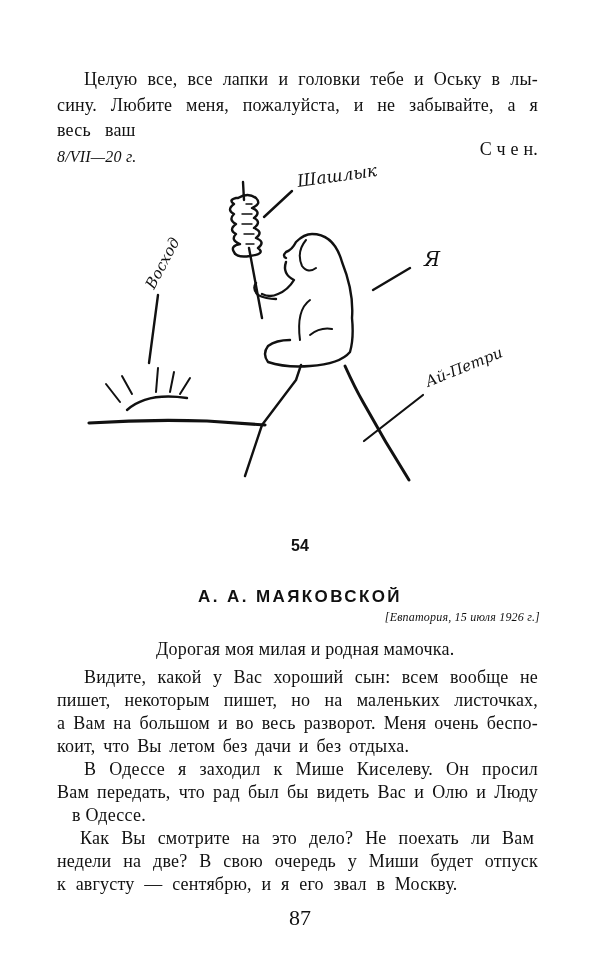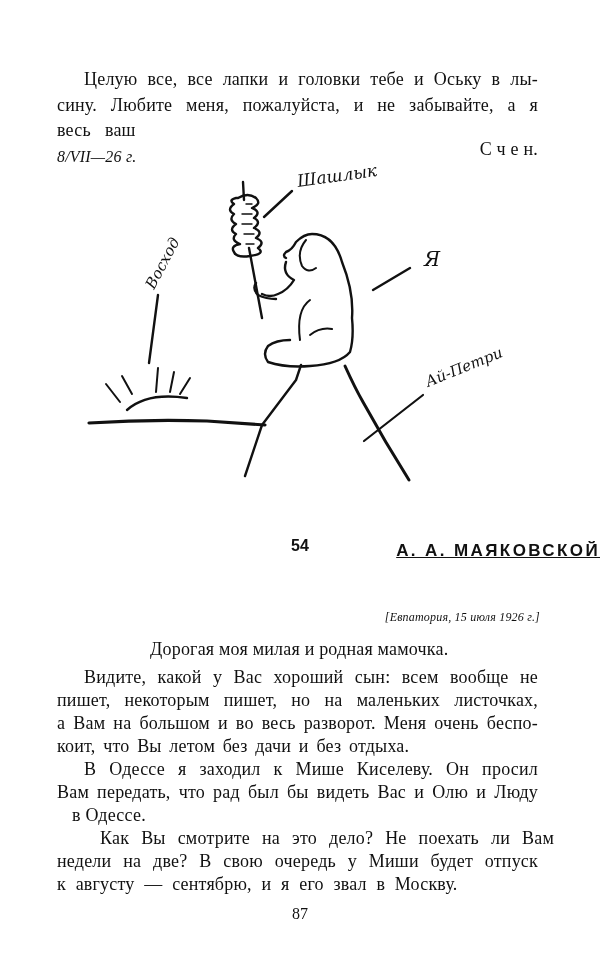--- a/index.html
+++ b/index.html
@@ -4,35 +4,35 @@
 <style>
   html, body { margin: 0; padding: 0; background: #ffffff; }
   body { width: 600px; height: 957px; position: relative; overflow: hidden; font-family: "Liberation Serif", "DejaVu Serif", serif; color: #111; }
   .page { position: absolute; left: 0; top: 0; width: 600px; height: 733px; }
   .line { position: absolute; font-size: 18px; line-height: 22px; white-space: nowrap; letter-spacing: 0.2px; }
   .justify { text-align: justify; text-align-last: justify; width: 481px; left: 57px; }
   .right { text-align: right; }
   .italic { font-style: italic; }
   .sans-bold { font-family: "Liberation Sans", "DejaVu Sans", sans-serif; font-weight: bold; }
   .heading-num { position: absolute; left: 0; width: 600px; top: 537px; text-align: center; font-size: 16px; }
-  .heading-name { position: absolute; left: 0; width: 600px; top: 541px; text-align: right; font-size: 17px; letter-spacing: 2.4px; text-decoration: underline; }
-  .footer-num { position: absolute; left: 0; width: 600px; top: 870px; text-align: center; font-size: 16px; }
+  .heading-name { position: absolute; left: 0; width: 600px; top: 587px; text-align: center; font-size: 17px; letter-spacing: 2.4px; }
+  .footer-num { position: absolute; left: 0; width: 600px; top: 870px; text-align: center; font-size: 22px; }
   svg.sketch { position: absolute; left: 0; top: 0; }
   .hw { font-family: "DejaVu Serif", serif; font-style: italic; font-size: 17px; fill: #111; }
 </style>
 </head>
 <body>
 
 <div class="page">
 
   <div class="line justify" style="top:68px; left:84px; width:454px;">Целую все, все лапки и головки тебе и Оську в лы-</div>
   <div class="line justify" style="top:94px;">сину. Любите меня, пожалуйста, и не забывайте, а я</div>
   <div class="line" style="top:119px; left:57px; white-space:pre;">весь   ваш</div>
   <div class="line right" style="top:127px; left:300px; width:238px;margin-top:11px;">С ч е н.</div>
-  <div class="line italic" style="top:146px; left:57px; font-size:16px;">8/VII—26 г.</div>
+  <div class="line italic" style="top:146px; left:57px; font-size:16px;">8/VII—20 г.</div>
 
   <svg class="sketch" width="600" height="520" viewBox="0 0 600 520">
     <g fill="none" stroke="#111" stroke-width="2.4" stroke-linecap="round" stroke-linejoin="round">
 
       <path d="M243 182 L244 200 M249 248 L262 318"></path>
 
       <path d="M238 198 q10 -6 18 0 q6 6 -4 10 q10 4 2 10 q8 4 0 10 q10 4 2 10 q10 4 2 10 q8 6 -8 8 q-14 2 -16 -4 q-4 -6 6 -8 q-10 -4 -4 -10 q-8 -4 0 -10 q-8 -4 -2 -10 q-8 -4 0 -10 q-6 -4 2 -6 z"></path>
       <path d="M246 204 h6 M242 214 h10 M242 224 h10 M244 234 h10 M246 244 h8" stroke-width="1.4"></path>
 
       <path d="M264 217 L292 191"></path>
@@ -61,27 +61,27 @@
     <text class="hw" x="298" y="187" transform="rotate(-8 298 187)">Шашлык</text>
     <text class="hw" x="154" y="290" transform="rotate(-62 154 290)" style="font-size:15px;">Восход</text>
     <text class="hw" x="424" y="266" style="font-size:20px;">Я</text>
     <text class="hw" x="428" y="387" transform="rotate(-22 428 387)" style="font-size:15px;">Ай-Петри</text>
   </svg>
 
   <div class="heading-num sans-bold">54</div>
   <div class="heading-name sans-bold">А. А. МАЯКОВСКОЙ</div>
   <div class="line italic right" style="top:606px; left:200px; width:340px; font-size:12px;">[Евпатория, 15 июля 1926 г.]</div>
 
-  <div class="line" style="top:638px; left:150px;">Дорогая моя милая и родная мамочка.</div>
+  <div class="line" style="top:638px; left:156px;">Дорогая моя милая и родная мамочка.</div>
 
   <div class="line justify" style="top:666px; left:84px; width:454px;">Видите, какой у Вас хороший сын: всем вообще не</div>
   <div class="line justify" style="top:689px;">пишет, некоторым пишет, но на маленьких листочках,</div>
   <div class="line justify" style="top:712px;">а Вам на большом и во весь разворот. Меня очень беспо-</div>
   <div class="line" style="top:735px; left:57px; word-spacing:3px;">коит, что Вы летом без дачи и без отдыха.</div>
   <div class="line justify" style="top:758px; left:84px; width:454px;">В Одессе я заходил к Мише Киселеву. Он просил</div>
   <div class="line justify" style="top:781px;">Вам передать, что рад был бы видеть Вас и Олю и Люду</div>
   <div class="line" style="top:804px; left:57px;margin-left:15px;">в Одессе.</div>
-  <div class="line justify" style="top:827px; left:100px; width:454px;">Как Вы смотрите на это дело? Не поехать ли Вам</div>
+  <div class="line justify" style="top:827px; left:80px; width:454px;">Как Вы смотрите на это дело? Не поехать ли Вам</div>
   <div class="line justify" style="top:850px;">недели на две? В свою очередь у Миши будет отпуск</div>
   <div class="line" style="top:873px; left:57px; word-spacing:5px;">к августу — сентябрю, и я его звал в Москву.</div>
 
   <div class="footer-num" style="top:905px;">87</div>
 </div>
 
 </body></html>

